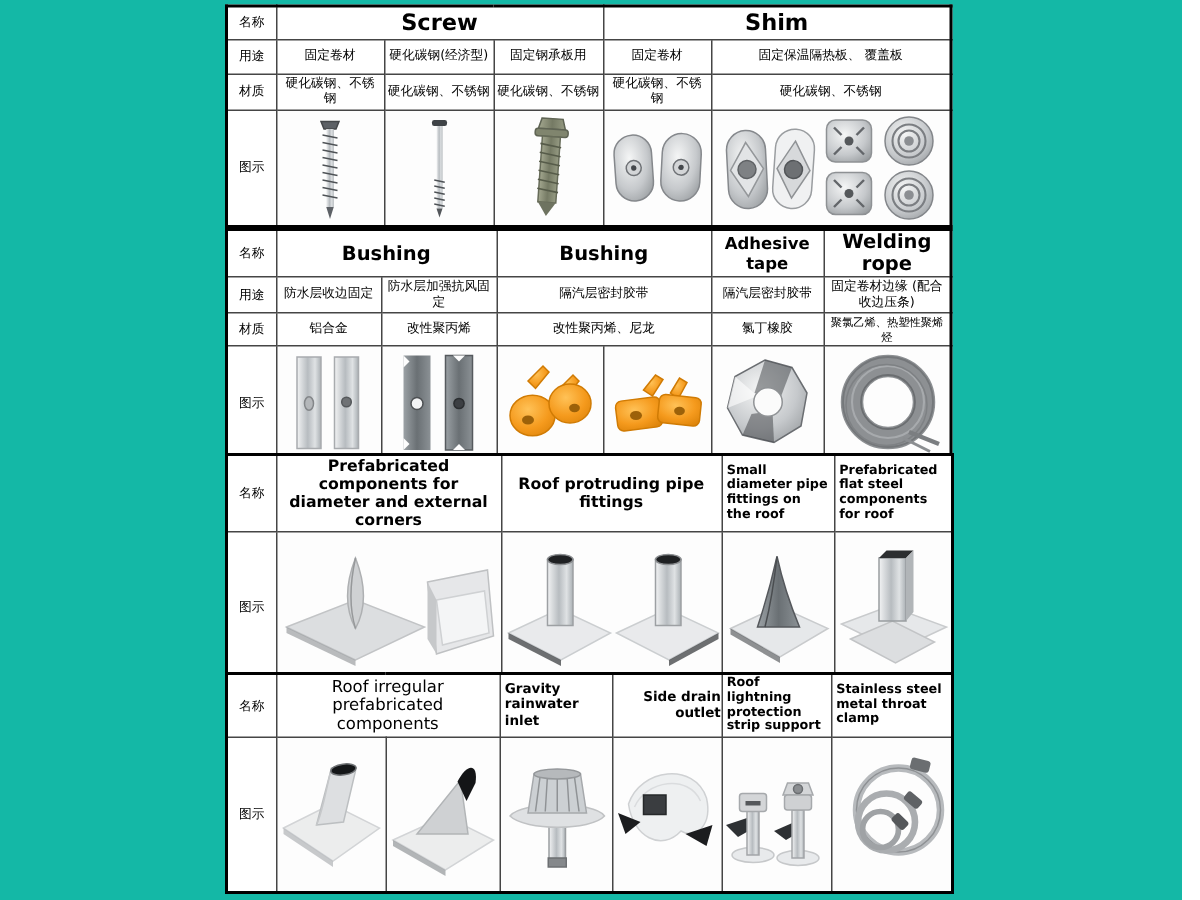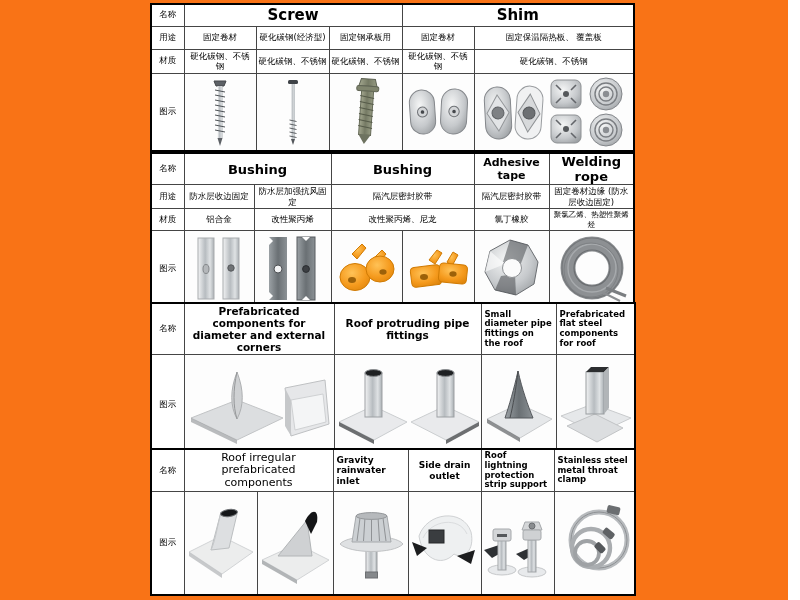--- a/index.html
+++ b/index.html
@@ -1,26 +1,26 @@
 <!DOCTYPE html>
 <html><head>
 <meta charset="utf-8">
 <style>
   html,body{margin:0;padding:0;background:#ffffff;}
-  #page{position:relative;width:788px;height:600px;background:#f97316;overflow:hidden;
+  #page{position:relative;width:788px;height:600px;background:#14b8a6;overflow:hidden;
         font-family:"DejaVu Sans","Liberation Sans",sans-serif;color:#000;}
   table{border-collapse:collapse;table-layout:fixed;position:absolute;background:#fff;}
   table{border:2px solid #000;}
   td{border:1px solid #454545;padding:0;overflow:hidden;text-align:center;vertical-align:middle;}
   .zh{font-size:8.5px;line-height:1.25;font-family:"DejaVu Sans",sans-serif;}
   .rowlab{font-size:8.5px;}
   .h1{font-size:15px;font-weight:bold;}
   .h2{font-size:13px;font-weight:bold;}
   .h3{font-size:10.5px;font-weight:bold;line-height:1.15;}
-  .h4{font-size:8.5px;font-weight:bold;line-height:1.15;}
+  .h4{font-size:8.5px;font-weight:bold;line-height:1.15;text-align:right;}
   .h5{font-size:11px;font-weight:normal;line-height:1.15;}
   .tl{text-align:left;padding:1px 3px;}
   .pad{padding:1px 2px;}
   .imgcell{background:#fdfdfd;}
   .imgcell svg{display:block;margin:0 auto;}
 </style>
 </head>
 <body>
 <div id="page">
 
@@ -216,21 +216,21 @@
     <td colspan="2" class="h2">Bushing</td>
     <td class="h2" style="font-size:11px">Adhesive tape</td>
     <td class="h2">Welding rope</td>
   </tr>
   <tr style="height:24px">
     <td class="rowlab">用途</td>
     <td class="zh pad">防水层收边固定</td>
     <td class="zh pad">防水层加强抗风固定</td>
     <td colspan="2" class="zh pad">隔汽层密封胶带</td>
     <td class="zh pad">隔汽层密封胶带</td>
-    <td class="zh pad">固定卷材边缘 (防水层收边固定)</td>
+    <td class="zh pad">固定卷材边缘 (配合收边压条)</td>
   </tr>
   <tr style="height:22px">
     <td class="rowlab">材质</td>
     <td class="zh pad">铝合金</td>
     <td class="zh pad">改性聚丙烯</td>
     <td colspan="2" class="zh pad">改性聚丙烯、尼龙</td>
     <td class="zh pad">氯丁橡胶</td>
     <td class="zh pad" style="font-size:7.5px">聚氯乙烯、热塑性聚烯烃</td>
   </tr>
   <tr style="height:76px">

